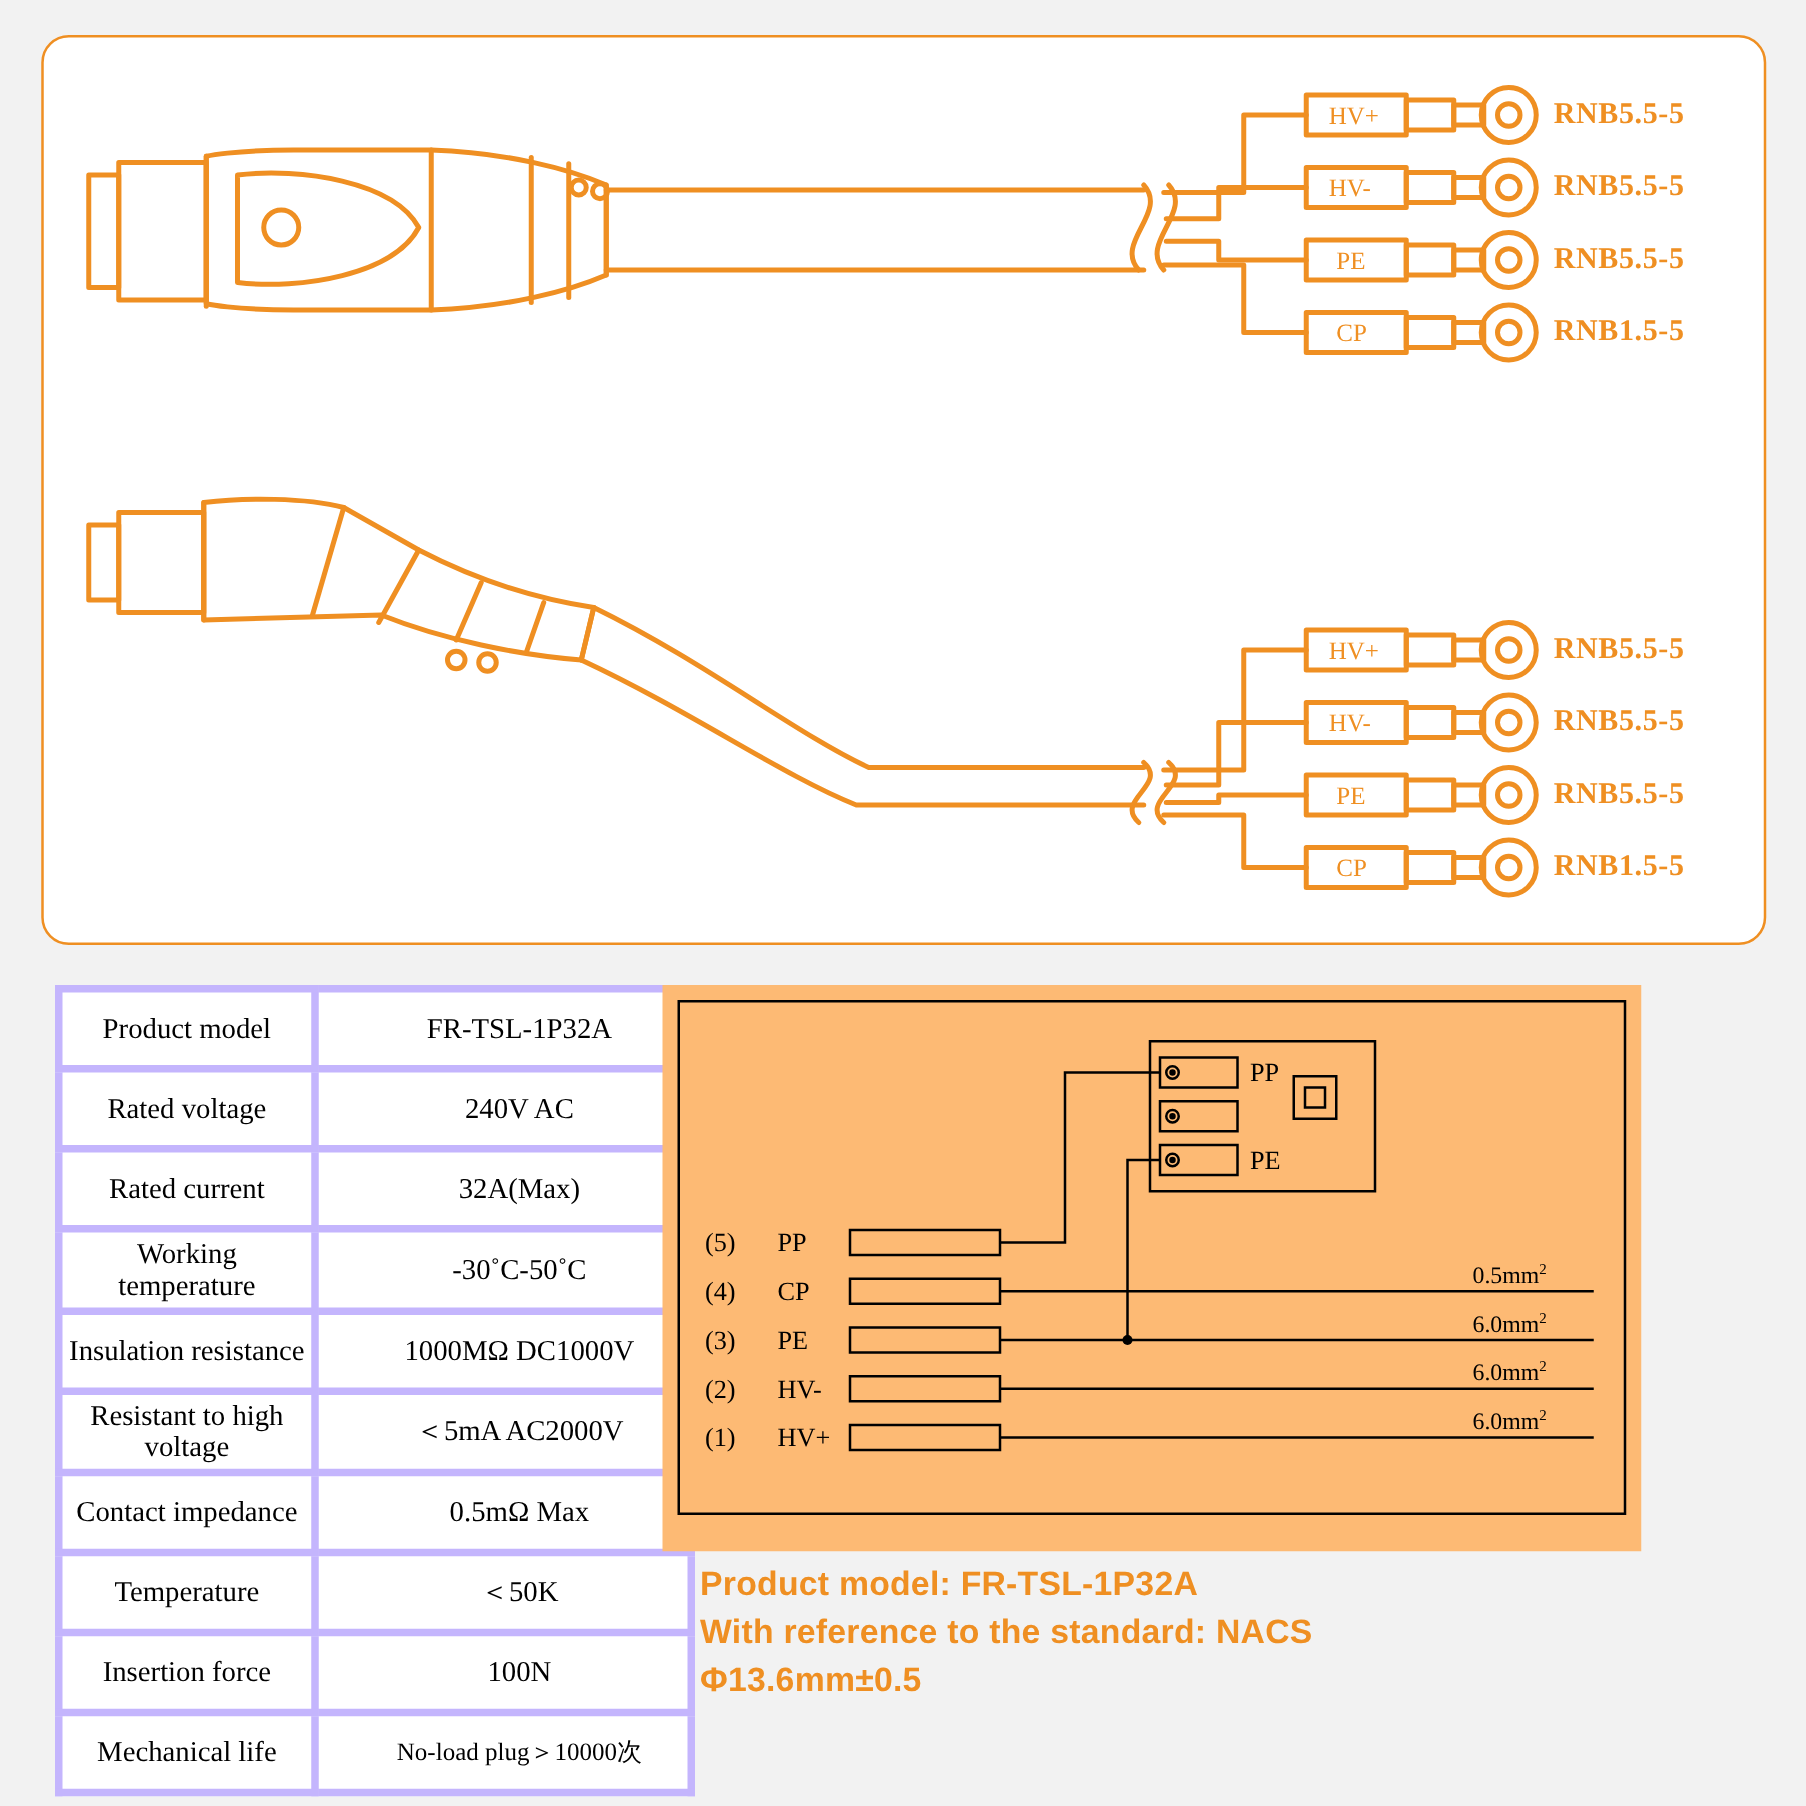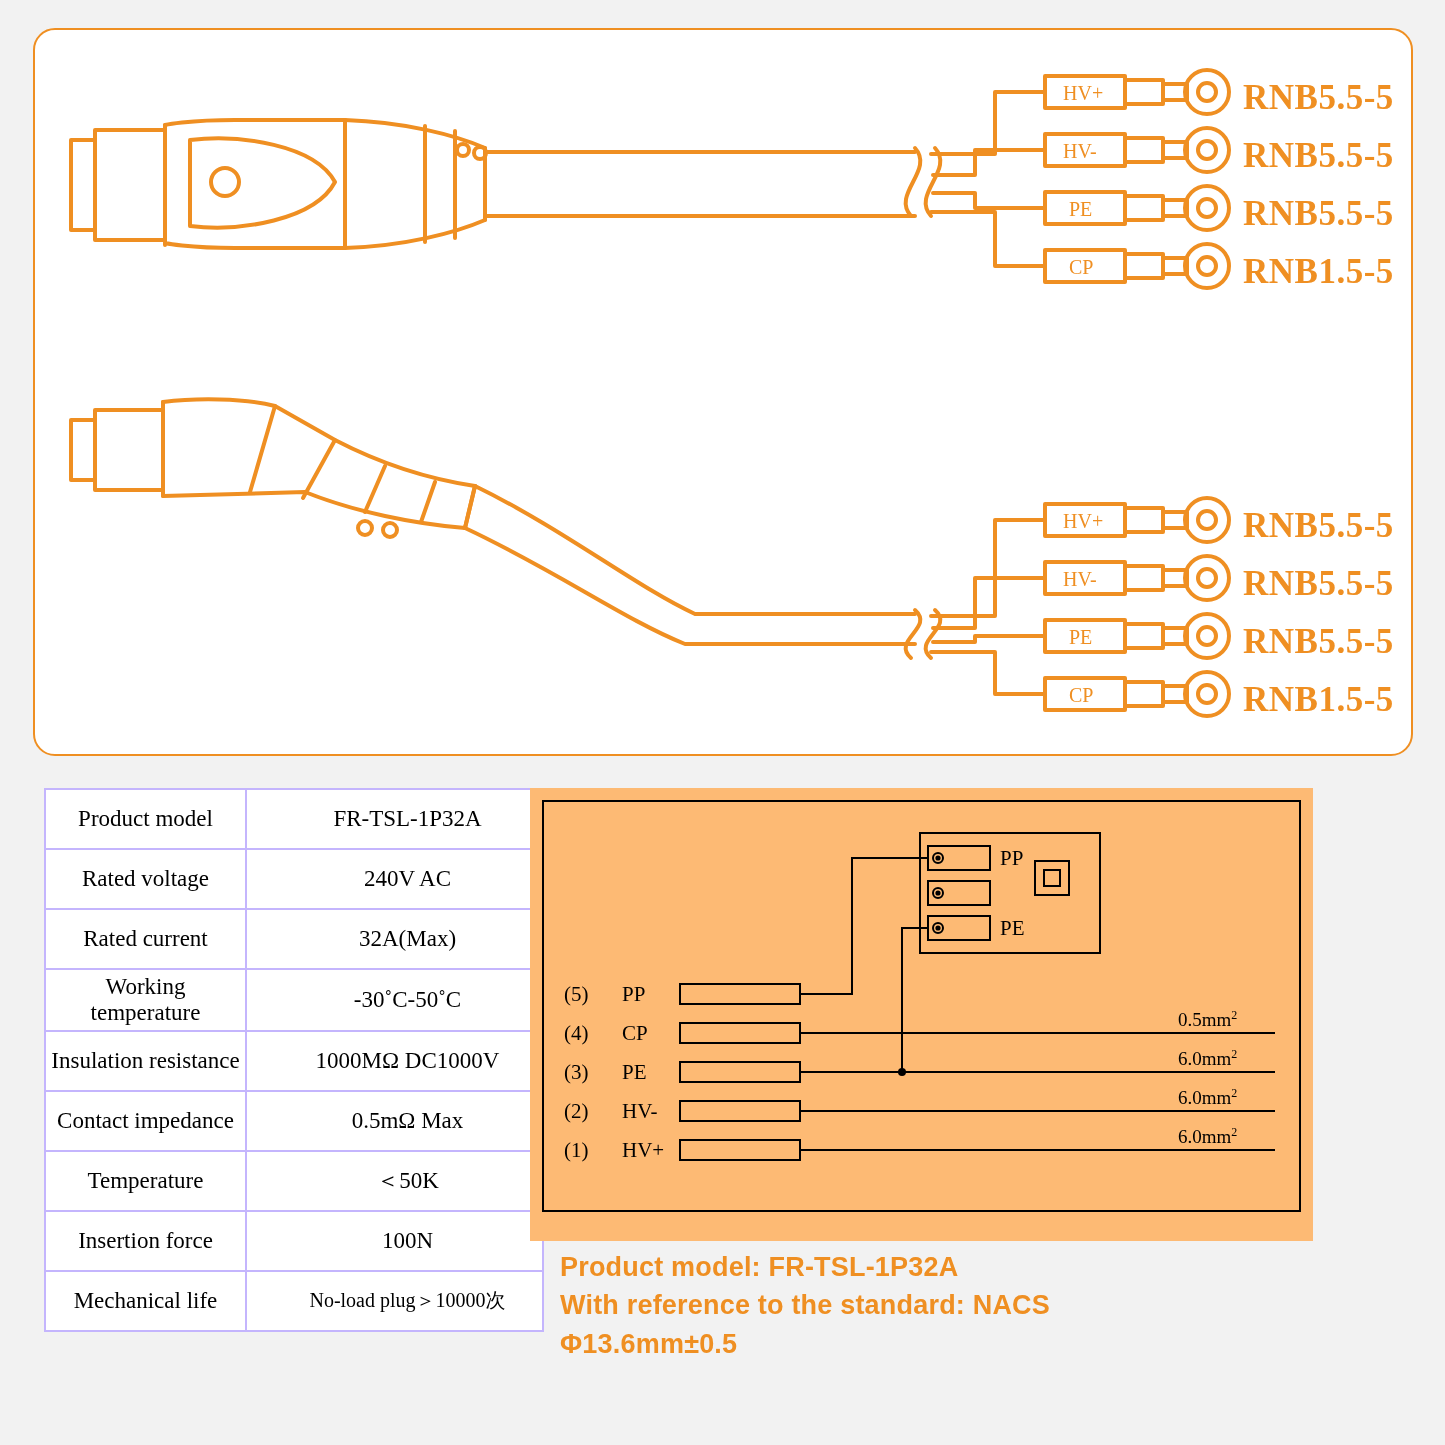--- a/index.html
+++ b/index.html
@@ -15,39 +15,39 @@
   #diagram-panel{
     position:absolute;left:33px;top:28px;width:1380px;height:728px;
     background:#ffffff;border:2px solid #ef8f22;border-radius:22px;
     box-sizing:border-box;
   }
   #diagram-panel svg{display:block;}
 
   .lug-label{
     position:absolute;
     font-family:"Liberation Serif", serif;
-    font-size:35px;font-weight:bold;color:#ef8f22;letter-spacing:0.5px;
+    font-size:24px;font-weight:bold;color:#ef8f22;letter-spacing:0.5px;
     white-space:nowrap;
   }
   .tag-text{
     position:absolute;
     font-family:"Liberation Serif", serif;
     font-size:20px;color:#ef8f22;
     white-space:nowrap;
   }
 
   
   #spec-table{
     position:absolute;left:44px;top:788px;width:460px;
     border-collapse:collapse;
     background:#ffffff;
     table-layout:fixed;
   }
   #spec-table td{
-    border:2px solid #c4b5fd;
+    border:6px solid #c4b5fd;
     font-family:"Liberation Serif", serif;
     font-size:23px;
     color:#000;
     text-align:center;
     vertical-align:middle;
     padding:4px 2px;
     line-height:1.12;
     height:50px;
   }
   #spec-table td.key{width:195px;}
@@ -228,20 +228,24 @@
       <td class="key">Rated current</td>
       <td class="val">32A(Max)</td>
     </tr>
     <tr>
       <td class="key">Working temperature</td>
       <td class="val">-30˚C-50˚C</td>
     </tr>
     <tr>
       <td class="key">Insulation resistance</td>
       <td class="val">1000MΩ DC1000V</td>
+    </tr>
+    <tr>
+      <td class="key">Resistant to high voltage</td>
+      <td class="val">＜5mA AC2000V</td>
     </tr>
     <tr>
       <td class="key">Contact impedance</td>
       <td class="val">0.5mΩ Max</td>
     </tr>
     <tr>
       <td class="key">Temperature</td>
       <td class="val">＜50K</td>
     </tr>
     <tr>

